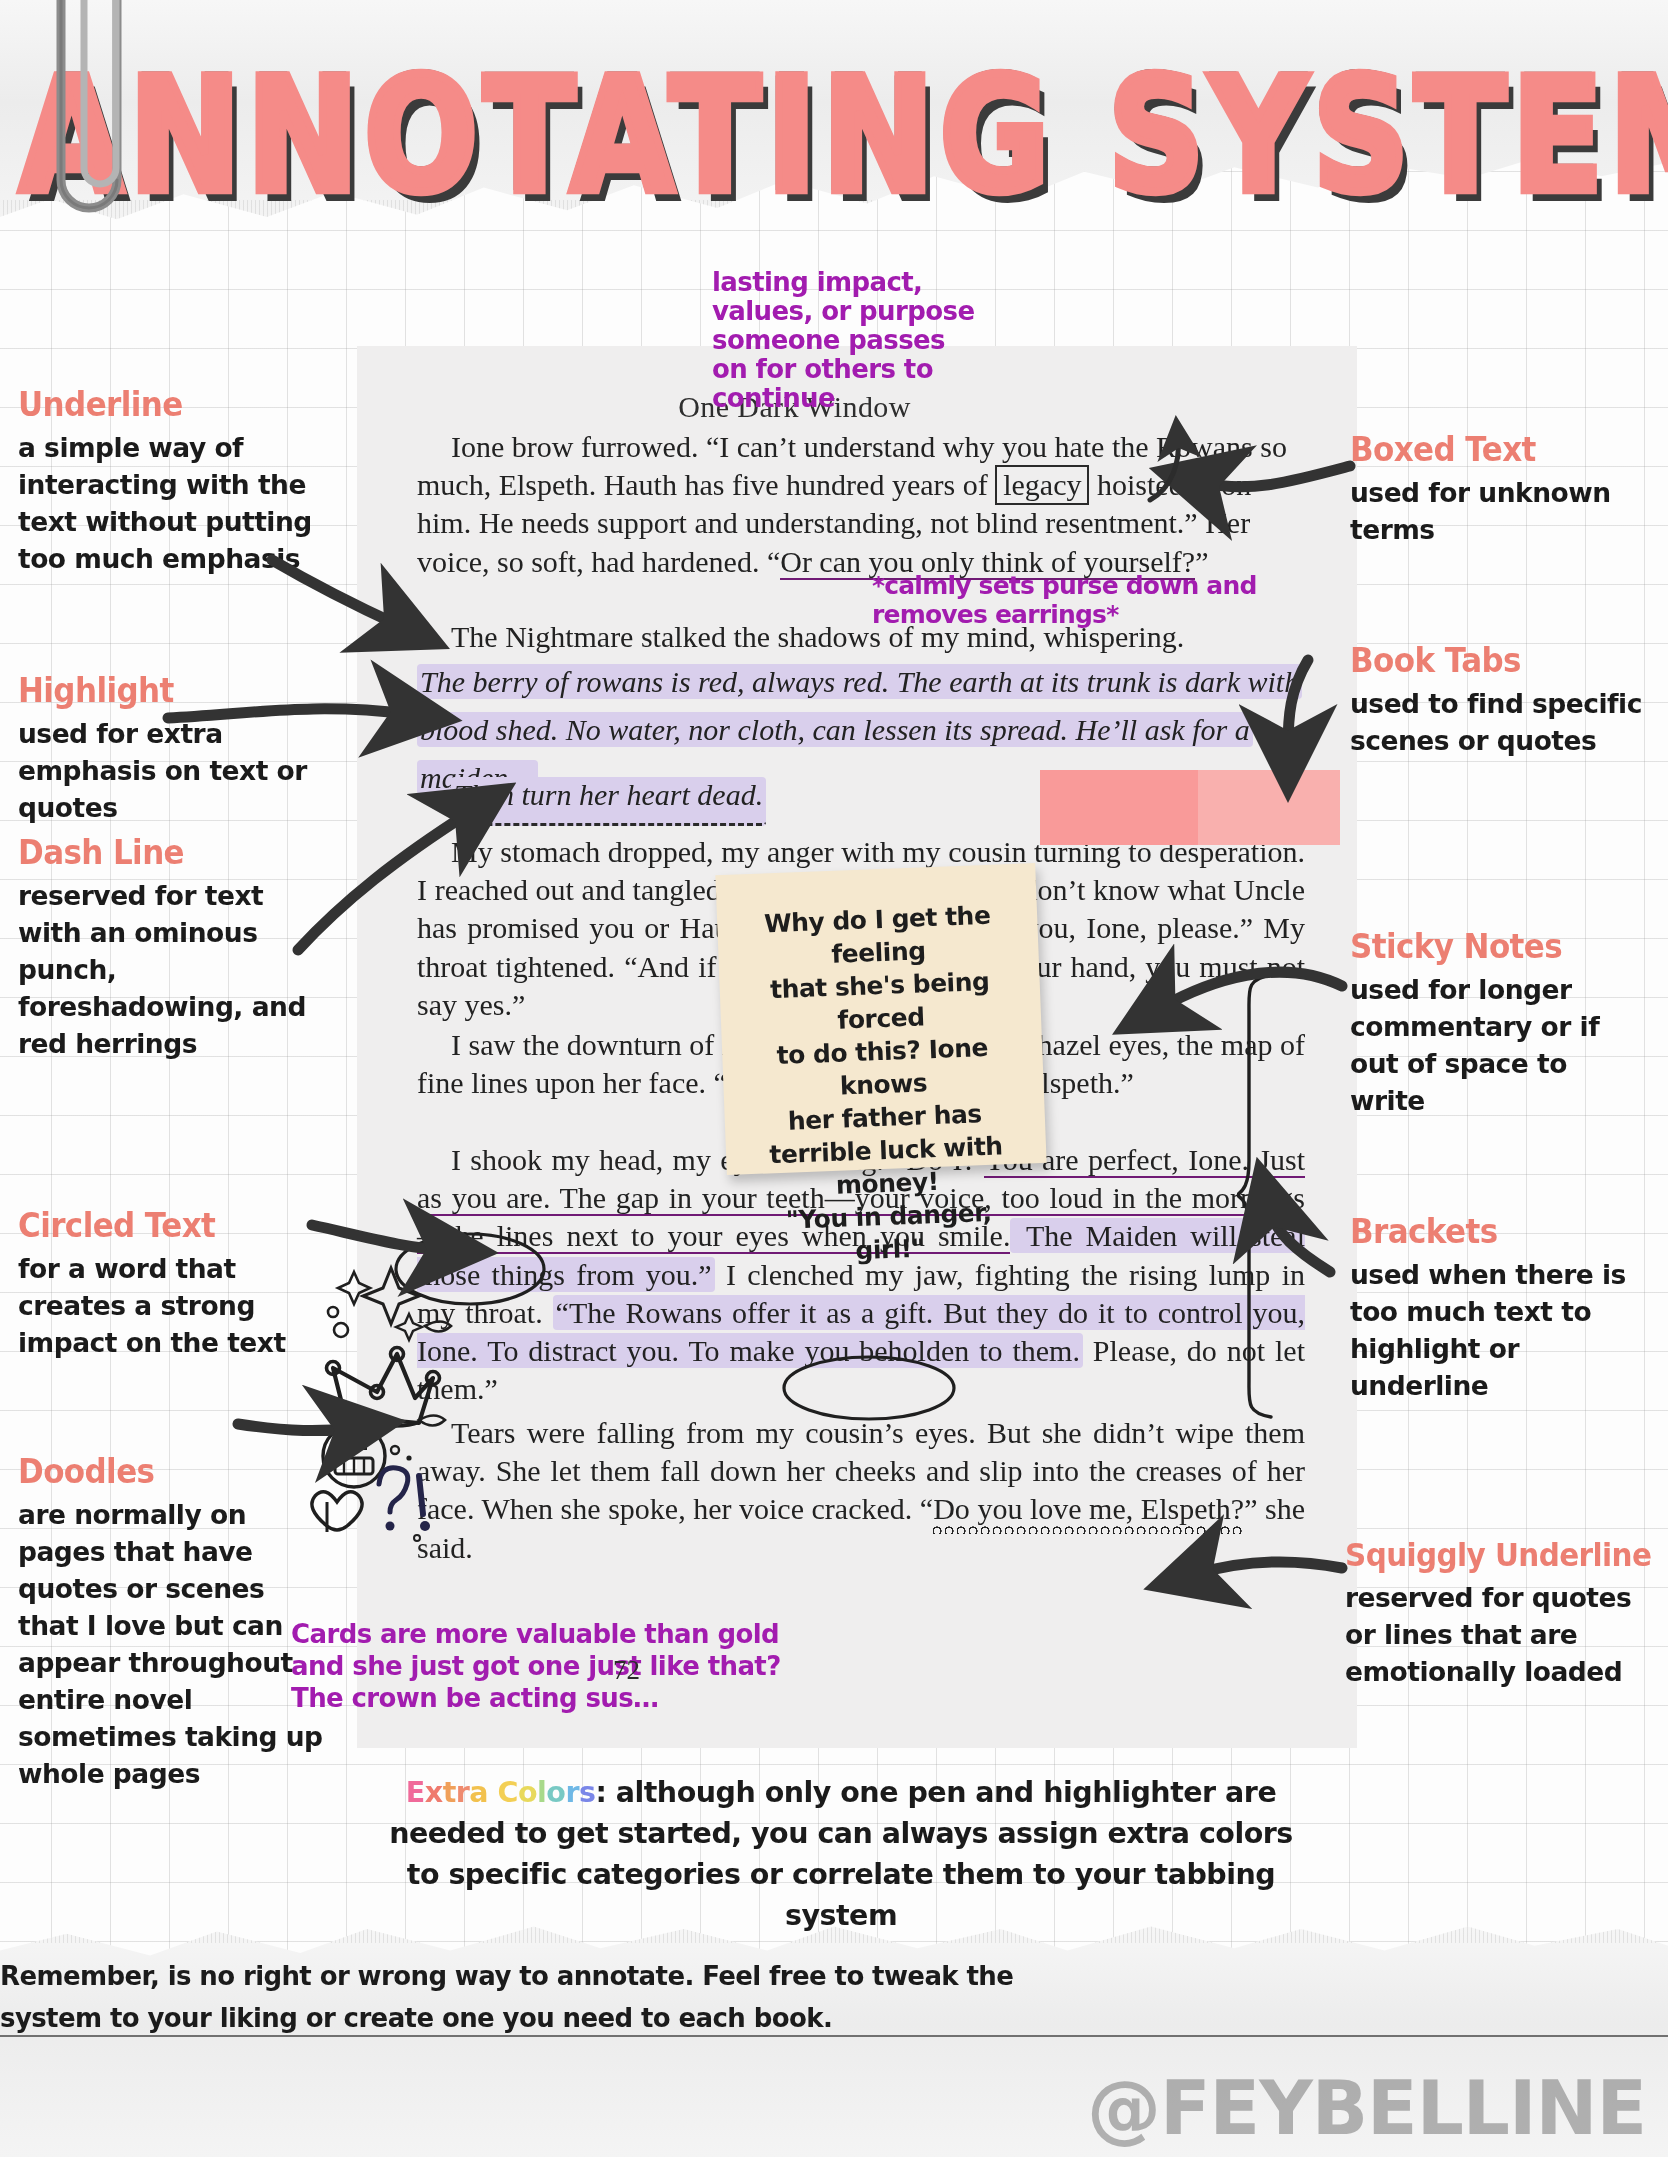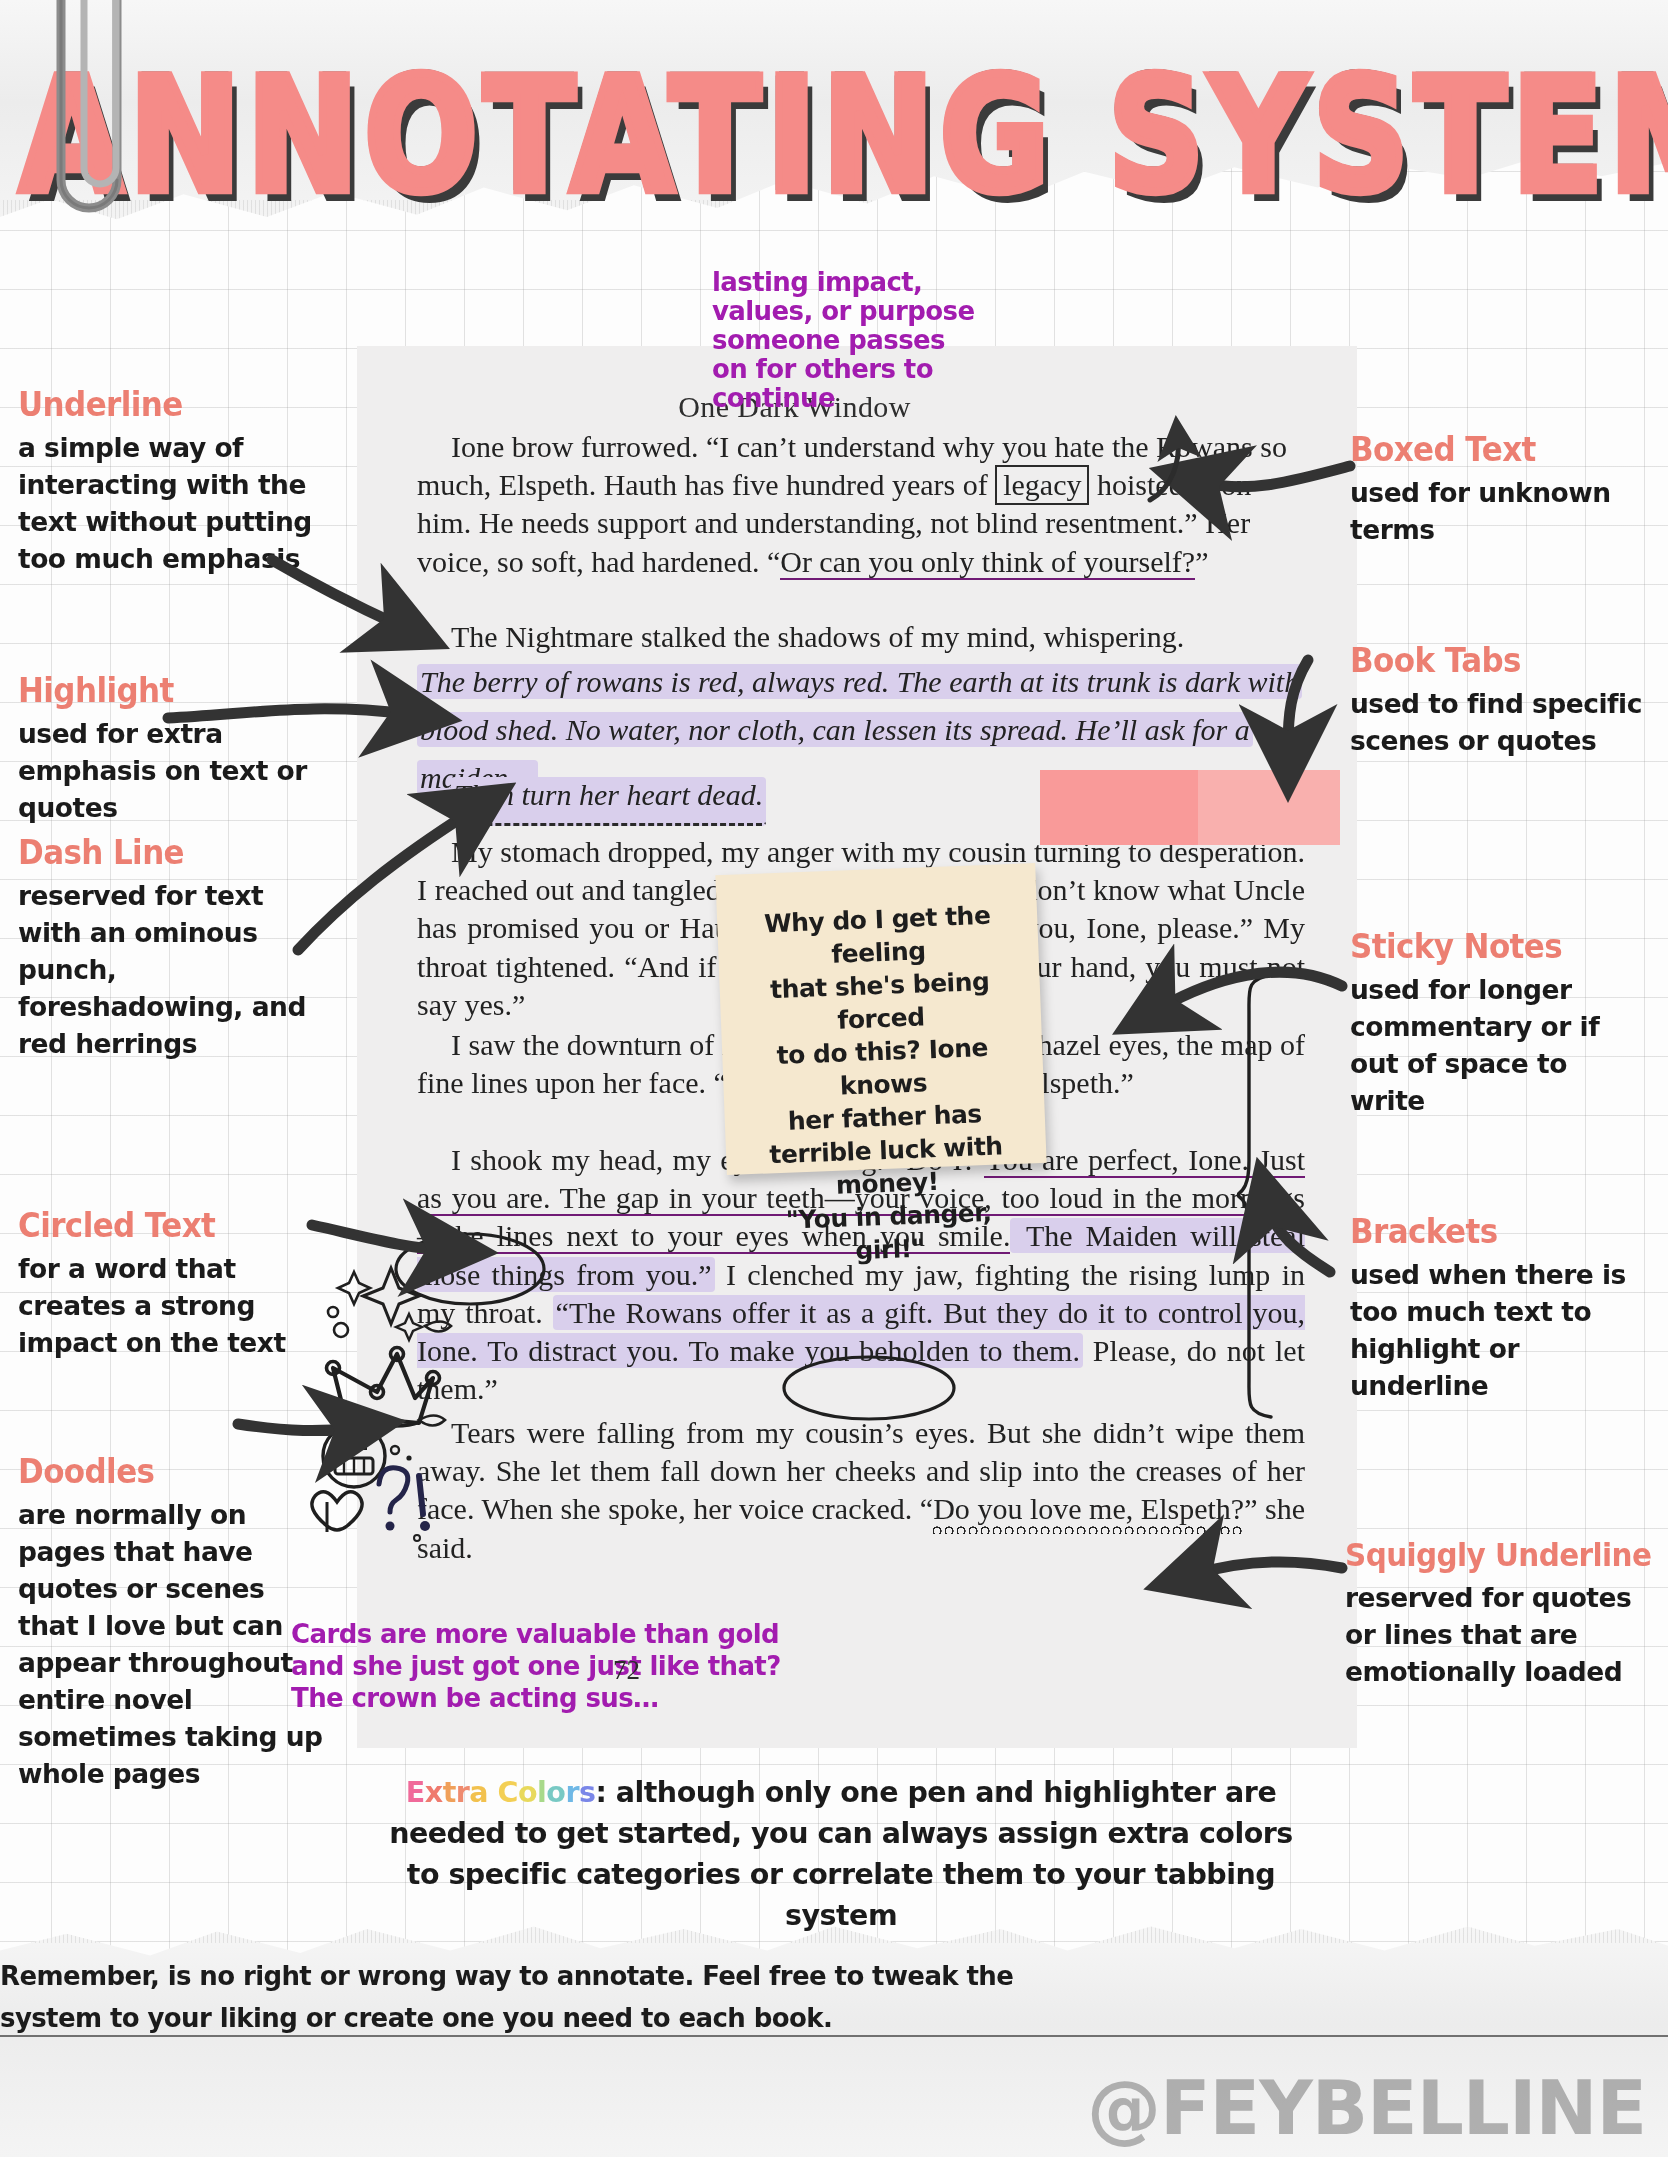--- a/index.html
+++ b/index.html
@@ -293,20 +293,21 @@
 </svg>
 
 <div id="book-page">
 
   <div id="book-title">One Dark Window</div>
 
   <div class="bk" style="top:82px;">
     <span style="padding-left:34px">Ione brow furrowed. “I can’t understand why you hate the Rowans so much, Elspeth. Hauth has five hundred years of </span><span class="boxed">legacy</span><span> hoisted upon him. He needs support and understanding, not blind resentment.” Her voice, so soft, had hardened. “</span><span class="ul">Or can you only think of yourself?</span><span>”</span>
   </div>
 
+  <div class="handnote" style="left:515px; top:225px; font-size:25px; letter-spacing:-.8px;">*calmly sets purse down and removes earrings*</div>
 
   <div class="bk" style="top:272px; padding-left:34px;">The Nightmare stalked the shadows of my mind, whispering.</div>
 
   <div class="bk" style="top:312px; width:905px;">
     <i class="hl" style="line-height:48px; box-decoration-break:clone; -webkit-box-decoration-break:clone;">The berry of rowans is red, always red. The earth at its trunk is dark with blood shed. No water, nor cloth, can lessen its spread. He’ll ask for a maiden…</i>
   </div>
 
   <div class="bk" style="top:430px; padding-left:34px;">
     <i class="hl dashline">Then turn her heart dead.</i>
   </div>

